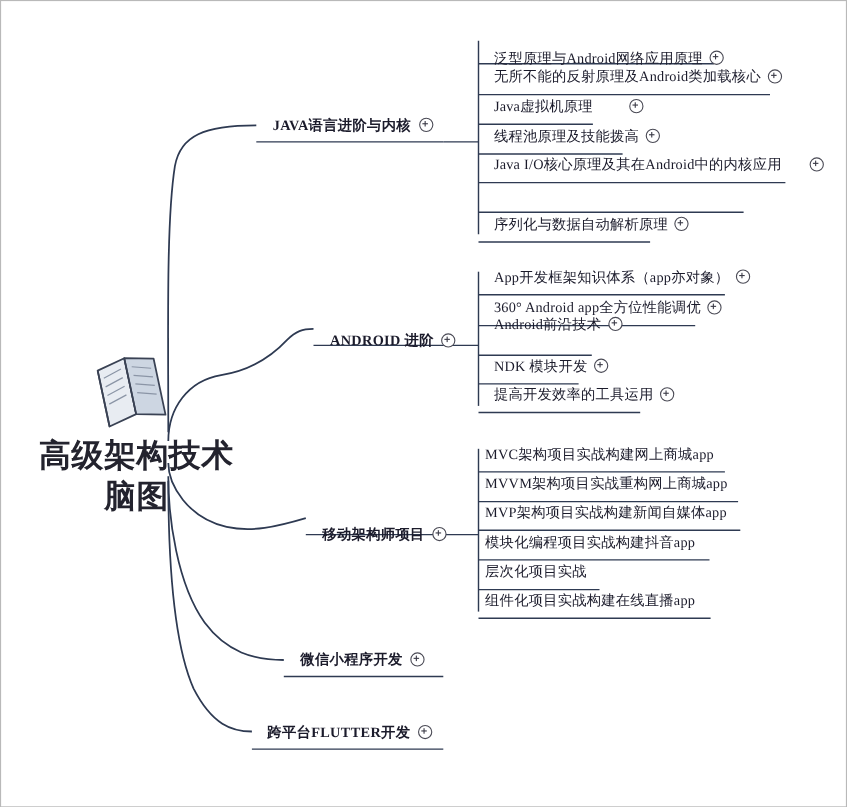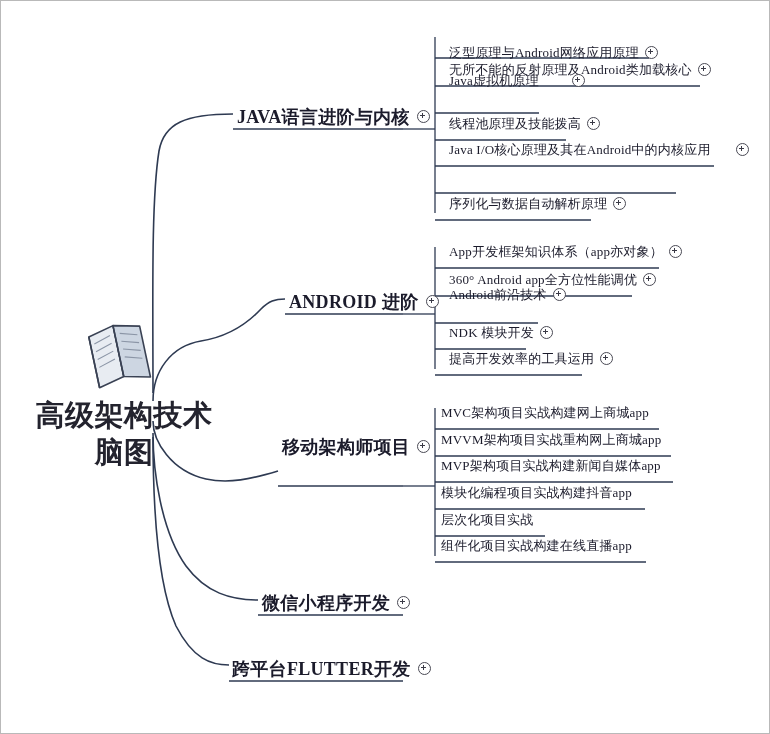--- a/index.html
+++ b/index.html
@@ -45,24 +45,25 @@
   
   #book-icon {
     position: absolute;
     left: 82px;
     top: 318px;
     width: 72px;
     height: 70px;
   }
   
   .branch-label {
-    font-size: 18px;
+    font-size: 13px;
     font-weight: bold;
     color: #1b1b2b;
     letter-spacing: 0.3px;
+    margin-left: 11px;
   }
   .branch-wrap {
     position: absolute;
     display: flex;
     align-items: center;
     gap: 7px;
   }
   
   .leaf-wrap {
     position: absolute;
@@ -192,38 +193,38 @@
   </div>
 
   <div class="leaf-wrap" style="left:448px; top:34px;margin-top:11px;">
     <span class="leaf-label">泛型原理与Android网络应用原理</span>
     <span class="toggle"></span>
   </div>
   <div class="leaf-wrap" style="left:448px; top:62px;">
     <span class="leaf-label">无所不能的反射原理及Android类加载核心</span>
     <span class="toggle"></span>
   </div>
-  <div class="leaf-wrap" style="left:448px; top:73px;gap:33px;">
+  <div class="leaf-wrap" style="left:448px; top:89px;gap:33px;">
     <span class="leaf-label">Java虚拟机原理</span>
     <span class="toggle"></span>
   </div>
   <div class="leaf-wrap" style="left:448px; top:116px;">
     <span class="leaf-label">线程池原理及技能拨高</span>
     <span class="toggle"></span>
   </div>
   <div class="leaf-wrap" style="left:448px; top:142px;gap:25px;">
     <span class="leaf-label">Java I/O核心原理及其在Android中的内核应用</span>
     <span class="toggle"></span>
   </div>
   <div class="leaf-wrap" style="left:448px; top:196px;">
     <span class="leaf-label">序列化与数据自动解析原理</span>
     <span class="toggle"></span>
   </div>
 
-  <div class="branch-wrap" style="left:288px; top:289px;">
+  <div class="branch-wrap" style="left:288px; top:300px;">
     <span class="branch-label">ANDROID 进阶</span>
     <span class="toggle branch-toggle"></span>
   </div>
 
   <div class="leaf-wrap" style="left:448px; top:244px;">
     <span class="leaf-label">App开发框架知识体系（app亦对象）</span>
     <span class="toggle"></span>
   </div>
   <div class="leaf-wrap" style="left:448px; top:272px;">
     <span class="leaf-label">360° Android app全方位性能调优</span>
@@ -235,21 +236,21 @@
   </div>
   <div class="leaf-wrap" style="left:448px; top:325px;">
     <span class="leaf-label">NDK 模块开发</span>
     <span class="toggle"></span>
   </div>
   <div class="leaf-wrap" style="left:448px; top:351px;">
     <span class="leaf-label">提高开发效率的工具运用</span>
     <span class="toggle"></span>
   </div>
 
-  <div class="branch-wrap" style="left:281px; top:434px;">
+  <div class="branch-wrap" style="left:281px; top:476px;">
     <span class="branch-label">移动架构师项目</span>
     <span class="toggle branch-toggle"></span>
   </div>
 
   <div class="leaf-wrap" style="left:440px; top:405px;">
     <span class="leaf-label">MVC架构项目实战构建网上商城app</span>
   </div>
   <div class="leaf-wrap" style="left:440px; top:432px;">
     <span class="leaf-label">MVVM架构项目实战重构网上商城app</span>
   </div>

